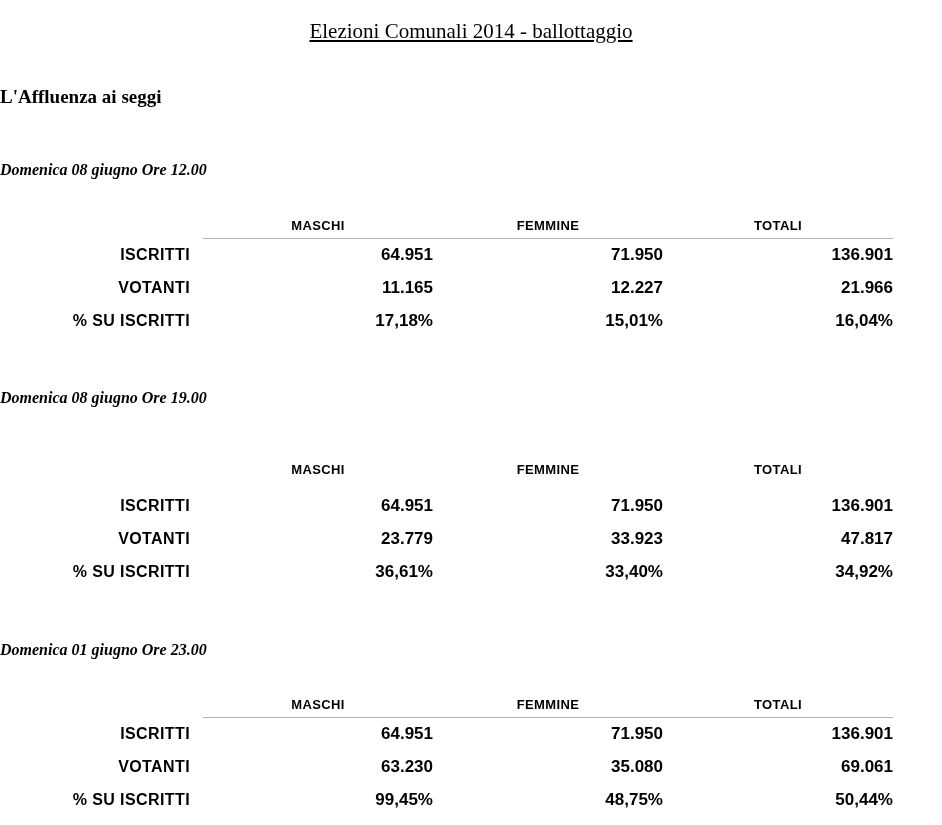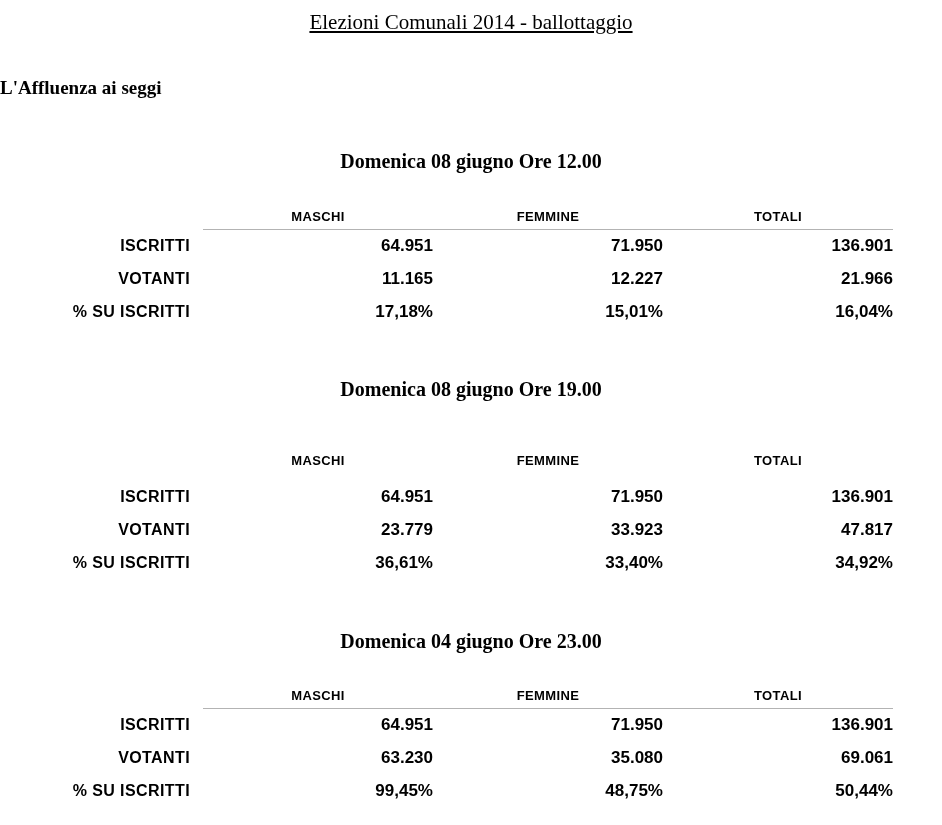--- a/index.html
+++ b/index.html
@@ -13,35 +13,35 @@
     height: 825px;
     overflow: hidden;
     font-family: "Liberation Sans", sans-serif;
   }
   .page-title {
     font-family: "Liberation Serif", serif;
     font-size: 21px;
     line-height: 26px;
     text-align: center;
     text-decoration: underline;
-    padding-top: 9px;
+    padding-top: 18px;
   }
   .page-subtitle {
     font-family: "Liberation Serif", serif;
     font-size: 19px;
     line-height: 23px;
     font-weight: bold;
     margin-top: 41px;
   }
   .section-heading {
     font-family: "Liberation Serif", serif;
-    font-size: 20px;
+    font-size: 16px;
     line-height: 24px;
     font-weight: bold;
-    text-align: center;
+    font-style: italic;
   }
   .sh-1 { margin-top: 50px; }
   .sh-2 { margin-top: 48px; }
   .sh-3 { margin-top: 49px; }
 
   table.affluenza {
     border-collapse: collapse;
     table-layout: fixed;
     width: 833px;
     margin-left: 60px;
@@ -157,21 +157,21 @@
   </tr>
   <tr class="data-row">
     <td class="row-label">% SU ISCRITTI</td>
     <td class="value">36,61%</td>
     <td class="value">33,40%</td>
     <td class="value">34,92%</td>
   </tr>
 </tbody>
   </table>
 
-<div class="section-heading sh-3">Domenica 04 giugno Ore 23.00</div>
+<div class="section-heading sh-3">Domenica 01 giugno Ore 23.00</div>
 <table class="affluenza with-rule t-3">
   <colgroup>
       <col class="c-label">
       <col class="c-data">
       <col class="c-data">
       <col class="c-data">
     </colgroup>
   <tbody>
       <tr>
     <th></th>

